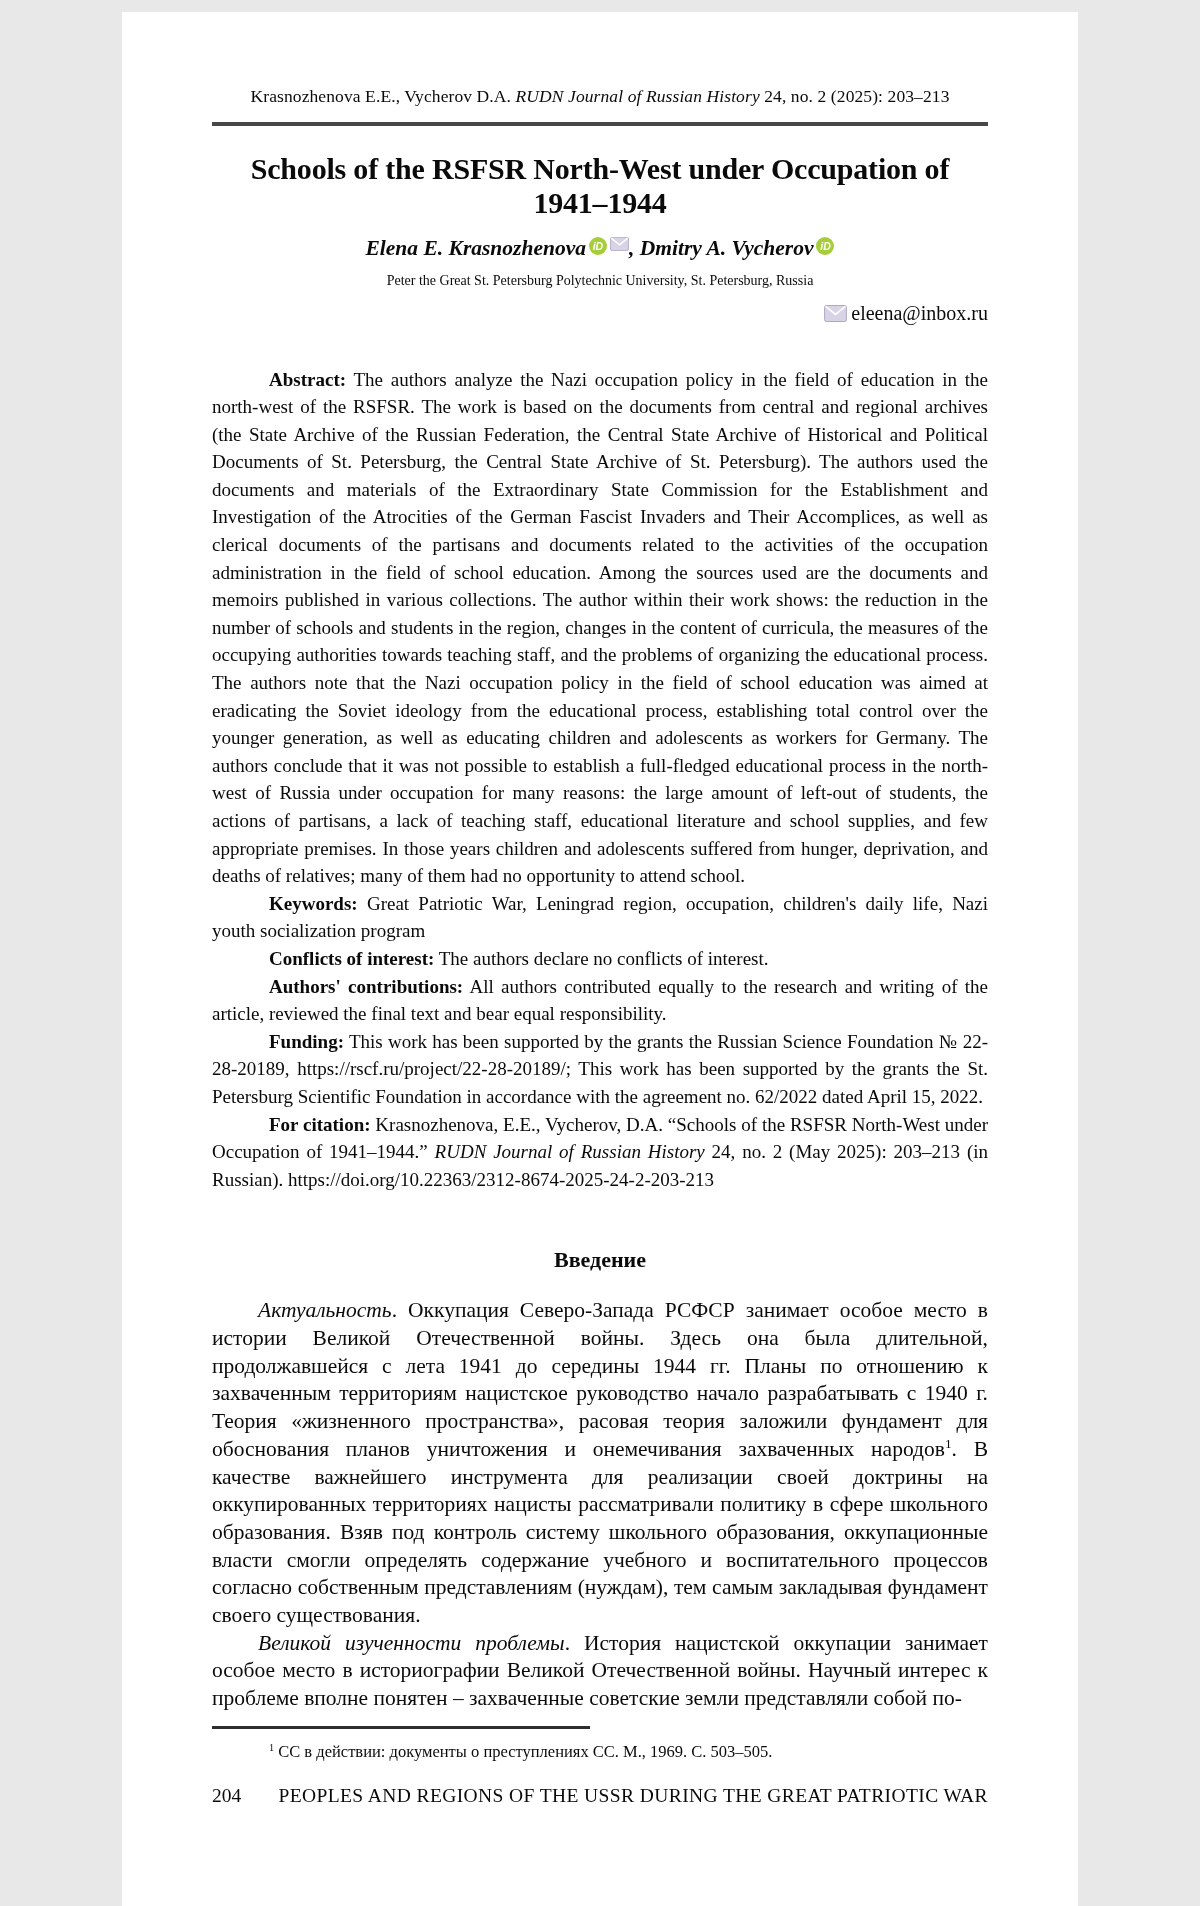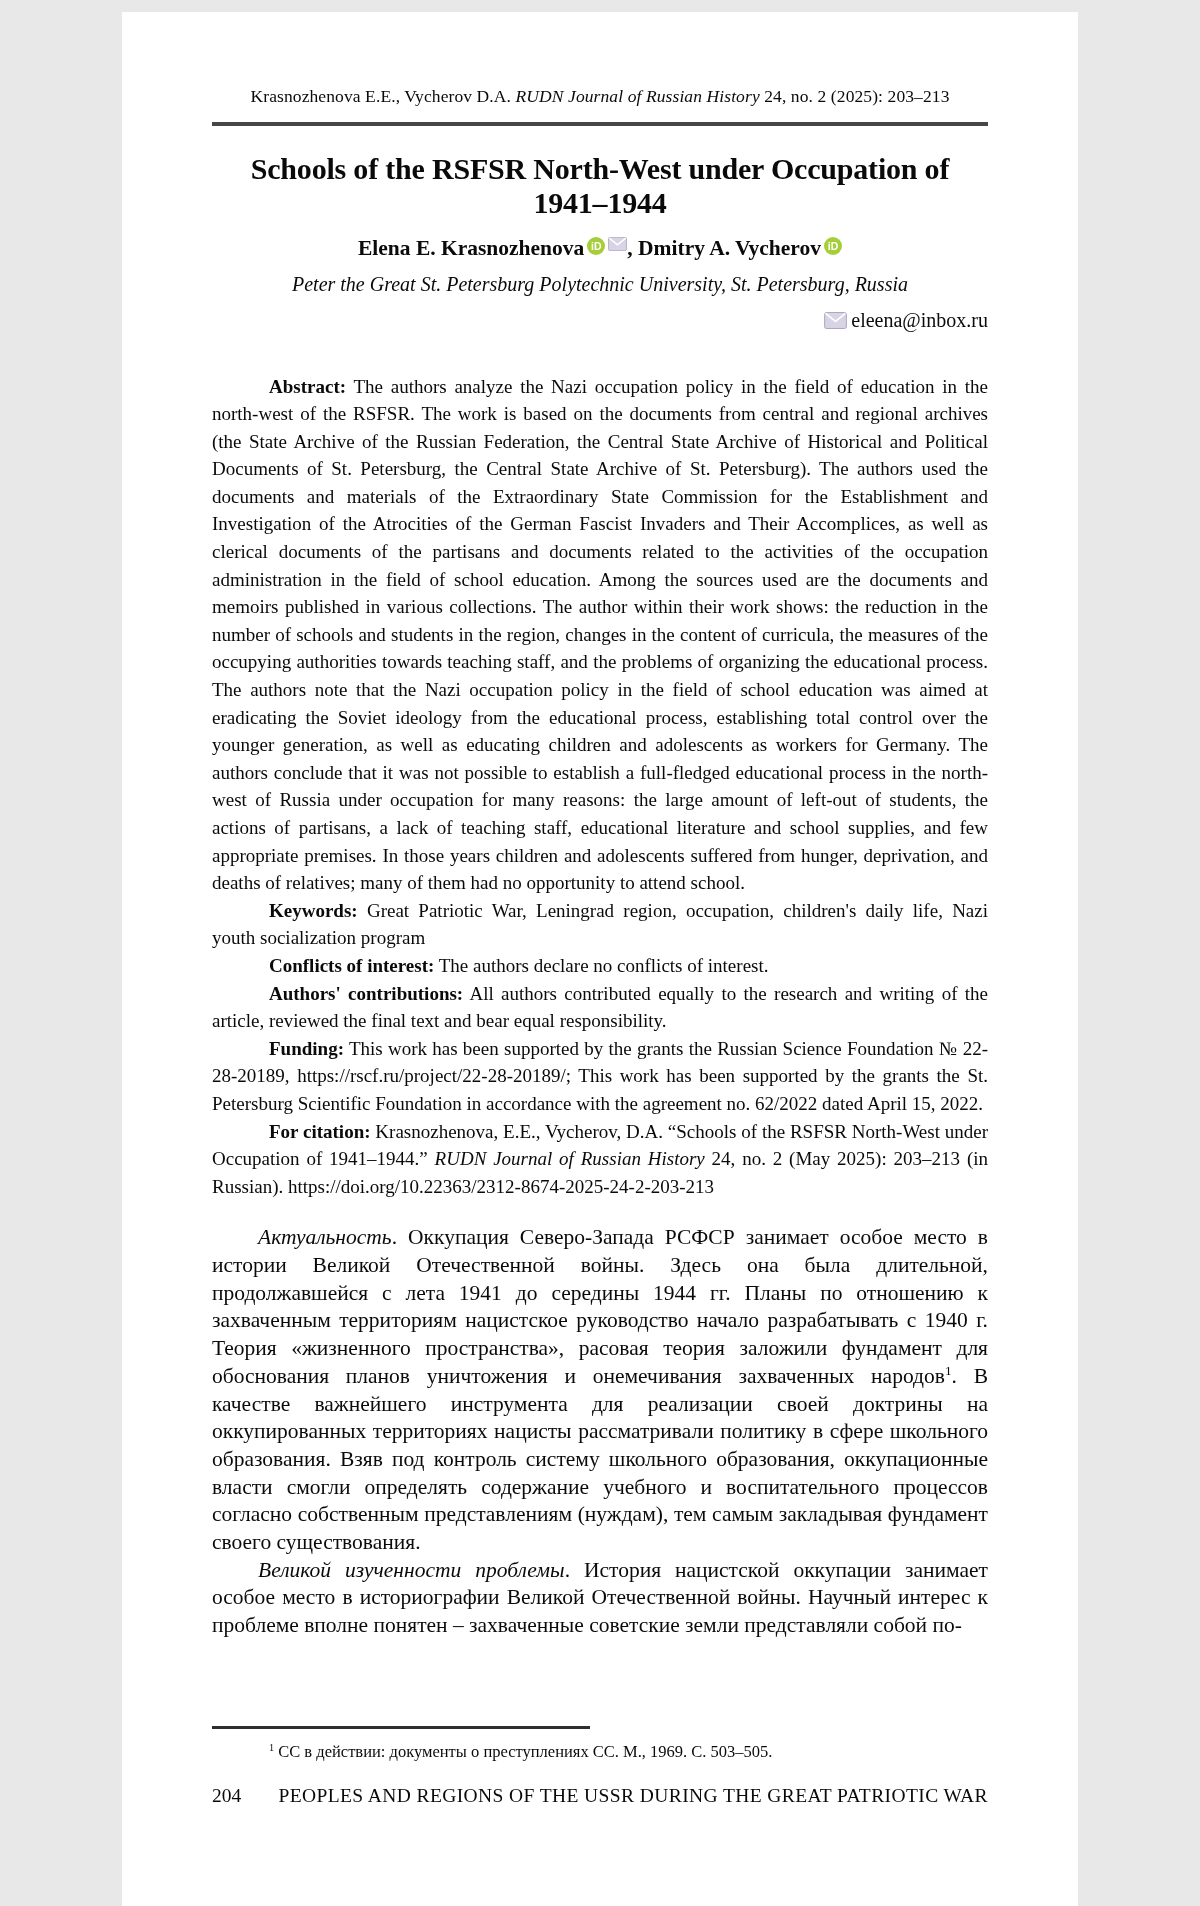--- a/index.html
+++ b/index.html
@@ -7,30 +7,30 @@
     width:956px;height:1906px;position:relative;margin:12px auto;
     background:#ffffff;color:#0a0a0a;
     font-family:"Liberation Serif", serif;
     overflow:hidden;
   }
   .content{padding:0 90px;}
   .header-cite{padding-top:74px;text-align:center;font-size:17.5px;letter-spacing:0.1px;}
   .it{font-style:italic;}
   .header-rule{margin-top:15px;height:3.5px;background:#474747;}
   .title{margin:26px 0 0;text-align:center;font-size:30px;font-weight:700;letter-spacing:-0.2px;line-height:1.15;}
-  .authors{margin-top:15px;text-align:center;font-size:21.5px;font-weight:700;}
+  .authors{margin-top:15px;text-align:center;font-size:21.5px;font-weight:700;font-style:italic;}
   .orcid{
     display:inline-block;width:18px;height:18px;border-radius:50%;
     background:#A6CE39;color:#fff;font-size:10.5px;font-weight:700;
     line-height:18px;text-align:center;vertical-align:5px;margin-left:3px;
     font-family:"Liberation Sans", sans-serif;
   }
   .env{display:inline-block;vertical-align:4px;margin-left:3px;line-height:0;}
   .env svg{display:inline-block;}
-  .affiliation{margin-top:12px;text-align:center;font-size:20px;font-style:italic;}
+  .affiliation{margin-top:12px;text-align:center;font-size:14px;}
   .email-line{margin-top:13px;text-align:right;font-size:20px;}
   .email-line .env{vertical-align:-2px;margin-right:4px;}
   .fm-block{margin-top:41px;}
   .fm{margin:0;font-size:19px;line-height:27.6px;text-align:justify;text-indent:57px;}
   .lbl{font-weight:700;}
   .intro-heading{margin:54px 0 0;text-align:center;font-size:22px;font-weight:700;}
   .body-p{margin:24px 0 0;font-size:21.5px;line-height:27.7px;text-align:justify;text-indent:46px;}
   .body-p.second{margin-top:0;}
   sup{font-size:0.62em;line-height:0;}
   .bottom{position:absolute;left:90px;right:90px;top:1714px;}
@@ -66,20 +66,21 @@
 
     <div class="fm-block">
       <p class="fm"><span class="lbl">Abstract:</span><span> The authors analyze the Nazi occupation policy in the field of education in the north-west of the RSFSR. The work is based on the documents from central and regional archives (the State Archive of the Russian Federation, the Central State Archive of Historical and Political Documents of St. Petersburg, the Central State Archive of St. Petersburg). The authors used the documents and materials of the Extraordinary State Commission for the Establishment and Investigation of the Atrocities of the German Fascist Invaders and Their Accomplices, as well as clerical documents of the partisans and documents related to the activities of the occupation administration in the field of school education. Among the sources used are the documents and memoirs published in various collections. The author within their work shows: the reduction in the number of schools and students in the region, changes in the content of curricula, the measures of the occupying authorities towards teaching staff, and the problems of organizing the educational process. The authors note that the Nazi occupation policy in the field of school education was aimed at eradicating the Soviet ideology from the educational process, establishing total control over the younger generation, as well as educating children and adolescents as workers for Germany. The authors conclude that it was not possible to establish a full-fledged educational process in the north-west of Russia under occupation for many reasons: the large amount of left-out of students, the actions of partisans, a lack of teaching staff, educational literature and school supplies, and few appropriate premises. In those years children and adolescents suffered from hunger, deprivation, and deaths of relatives; many of them had no opportunity to attend school.</span></p>
       <p class="fm"><span class="lbl">Keywords:</span><span> Great Patriotic War, Leningrad region, occupation, children's daily life, Nazi youth socialization program</span></p>
       <p class="fm"><span class="lbl">Conflicts of interest:</span><span> The authors declare no conflicts of interest.</span></p>
       <p class="fm"><span class="lbl">Authors' contributions:</span><span> All authors contributed equally to the research and writing of the article, reviewed the final text and bear equal responsibility.</span></p>
       <p class="fm"><span class="lbl">Funding:</span><span> This work has been supported by the grants the Russian Science Foundation № 22-28-20189, https://rscf.ru/project/22-28-20189/; This work has been supported by the grants the St. Petersburg Scientific Foundation in accordance with the agreement no. 62/2022 dated April 15, 2022.</span></p>
       <p class="fm"><span class="lbl">For citation:</span><span> Krasnozhenova, E.E., Vycherov, D.A. “Schools of the RSFSR North-West under Occupation of 1941–1944.” </span><span class="it">RUDN Journal of Russian History</span><span> 24, no. 2 (May 2025): 203–213 (in Russian). https://doi.org/10.22363/2312-8674-2025-24-2-203-213</span></p>
     </div>
 
+    <h2 class="intro-heading">Введение</h2>
 
     <p class="body-p"><span class="it">Актуальность</span><span>. Оккупация Северо-Запада РСФСР занимает особое место в истории Великой Отечественной войны. Здесь она была длительной, продолжавшейся с лета 1941 до середины 1944 гг. Планы по отношению к захваченным территориям нацистское руководство начало разрабатывать с 1940 г. Теория «жизненного пространства», расовая теория заложили фундамент для обоснования планов уничтожения и онемечивания захваченных народов</span><sup>1</sup><span>. В качестве важнейшего инструмента для реализации своей доктрины на оккупированных территориях нацисты рассматривали политику в сфере школьного образования. Взяв под контроль систему школьного образования, оккупационные власти смогли определять содержание учебного и воспитательного процессов согласно собственным представлениям (нуждам), тем самым закладывая фундамент своего существования.</span></p>
 
     <p class="body-p second"><span class="it">Великой изученности проблемы</span><span>. История нацистской оккупации занимает особое место в историографии Великой Отечественной войны. Научный интерес к проблеме вполне понятен – захваченные советские земли представляли собой по-</span></p>
 
   </div>
 
   <div class="bottom">
     <div class="fn-rule"></div>
     <p class="footnote"><sup>1</sup><span> СС в действии: документы о преступлениях СС. М., 1969. С. 503–505.</span></p>

